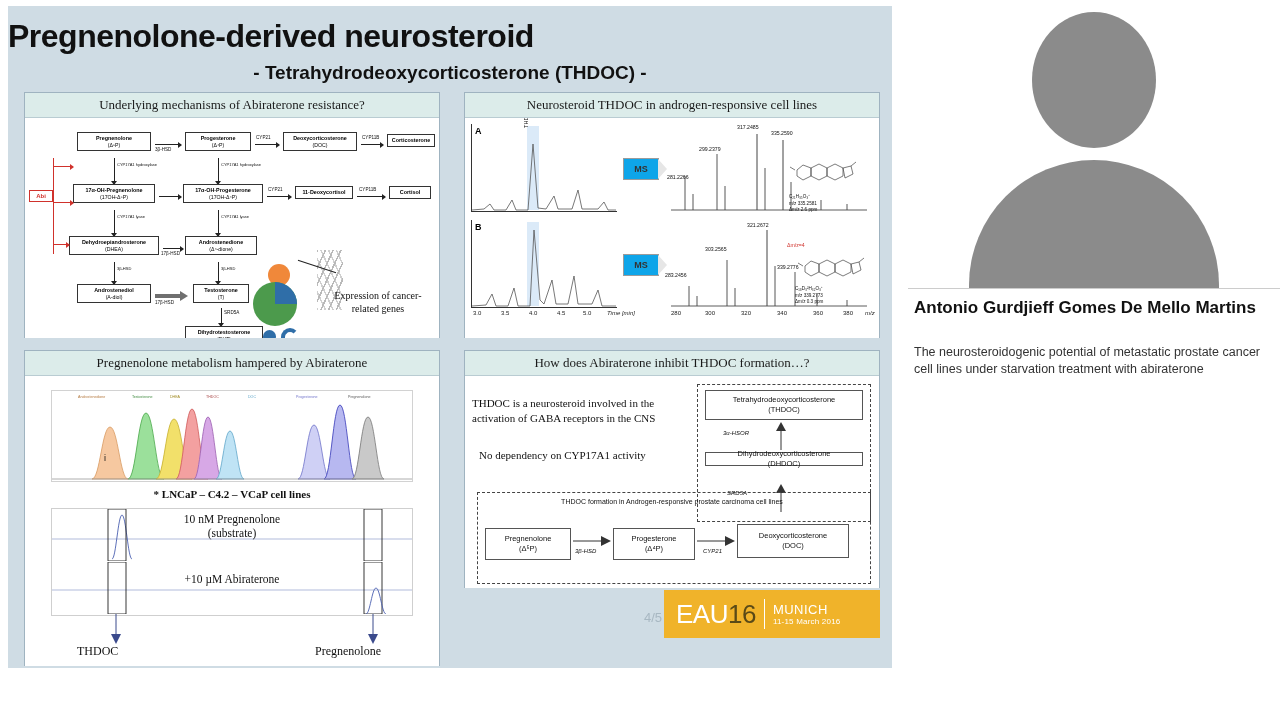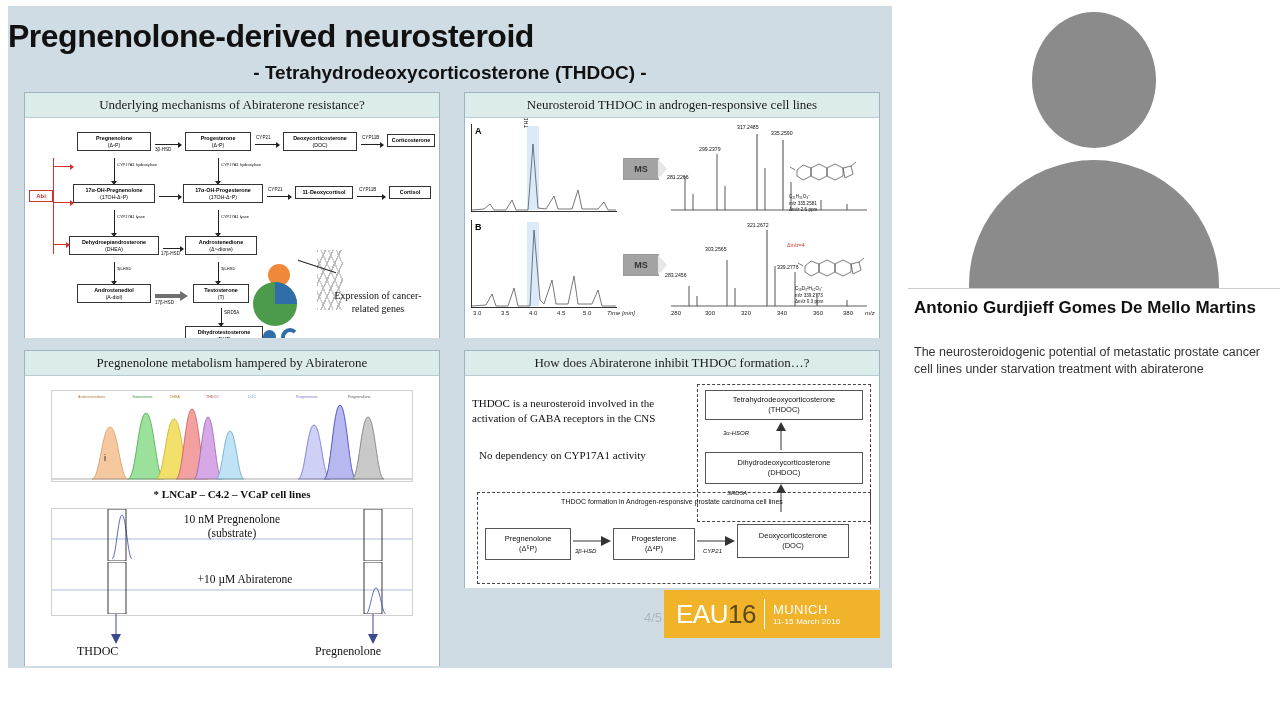--- a/index.html
+++ b/index.html
@@ -180,21 +180,21 @@
   }
   .ms-tag {
     position: absolute;
     font-size: 9px;
     font-weight: bold;
     color: #000;
   }
   .ms-box {
     position: absolute;
     border: 1px solid #9b9b9b;
-    background: #a3a3a3;
+    background: #0ea5e9;
     display: flex;
     align-items: center;
     justify-content: center;
     font-size: 9px;
     font-weight: bold;
     color: #333;
   }
   .ms-box::after {
     content: "";
     position: absolute;
@@ -659,21 +659,21 @@
           <div class="bl-text" style="top:136px;">10 nM Pregnenolone<br>(substrate)</div>
 
           <div style="position:absolute; left:26px; top:186px; width:362px; height:54px; border:1px solid #cfcfcf; border-top:none; background:#fff; box-sizing:border-box;">
             <svg width="360" height="52">
               <line x1="0" y1="28" x2="360" y2="28" stroke="#8f9ecb" stroke-width="0.7"></line>
               <rect x="56" y="0" width="18" height="52" fill="none" stroke="#222" stroke-width="0.9"></rect>
               <rect x="312" y="0" width="18" height="52" fill="none" stroke="#222" stroke-width="0.9"></rect>
               <path d="M314,52 C318,52 320,26 324,26 C328,26 330,52 334,52" fill="none" stroke="#4a5fb0" stroke-width="0.9"></path>
             </svg>
           </div>
-          <div class="bl-text" style="top:196px;padding-left:13px;">+10 µM Abiraterone</div>
+          <div class="bl-text" style="top:196px;">+10 µM Abiraterone</div>
 
           <svg style="position:absolute; left:26px; top:238px;" width="362" height="32">
             <line x1="65" y1="0" x2="65" y2="22" stroke="#3b4a8c" stroke-width="1"></line>
             <polygon points="65,30 60,20 70,20" fill="#3b4a8c"></polygon>
             <line x1="322" y1="0" x2="322" y2="22" stroke="#3b4a8c" stroke-width="1"></line>
             <polygon points="322,30 317,20 327,20" fill="#3b4a8c"></polygon>
           </svg>
           <div class="bl-axis-lbl" style="left:52px; top:268px;">THDOC</div>
           <div class="bl-axis-lbl" style="left:290px; top:268px;">Pregnenolone</div>
         </div>
@@ -691,21 +691,21 @@
           <div class="br-box" style="left:240px; top:14px; width:158px; height:30px;">
             <span>Tetrahydrodeoxycorticosterone</span>
             <span>(THDOC)</span>
           </div>
           <svg style="position:absolute; left:306px; top:46px;" width="20" height="28">
             <line x1="10" y1="28" x2="10" y2="8" stroke="#333" stroke-width="1"></line>
             <polygon points="10,0 5,9 15,9" fill="#333"></polygon>
           </svg>
           <div class="br-enz" style="left:258px; top:54px;">3α-HSOR</div>
 
-          <div class="br-box" style="left:240px; top:76px; width:158px; height:32px;">
+          <div class="br-box" style="left:240px; top:76px; width:158px; height:14px;">
             <span>Dihydrodeoxycorticosterone</span>
             <span>(DHDOC)</span>
           </div>
           <svg style="position:absolute; left:306px; top:108px;" width="20" height="28">
             <line x1="10" y1="28" x2="10" y2="8" stroke="#333" stroke-width="1"></line>
             <polygon points="10,0 5,9 15,9" fill="#333"></polygon>
           </svg>
           <div class="br-enz" style="left:262px; top:114px;">SRD5A</div>
 
           <div class="br-dashed" style="left:12px; top:116px; width:394px; height:92px;"></div>

